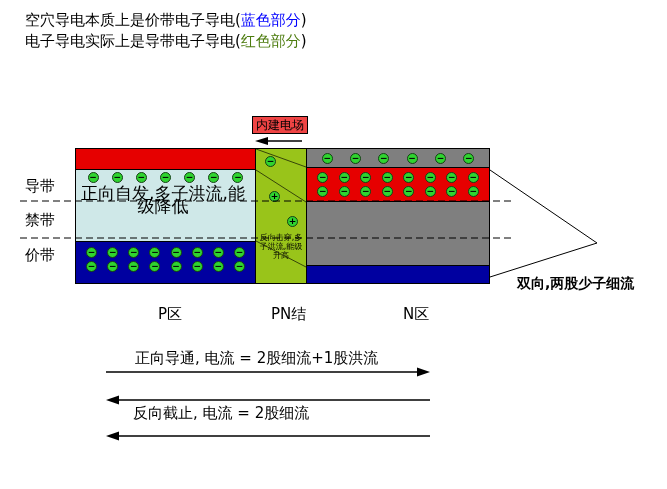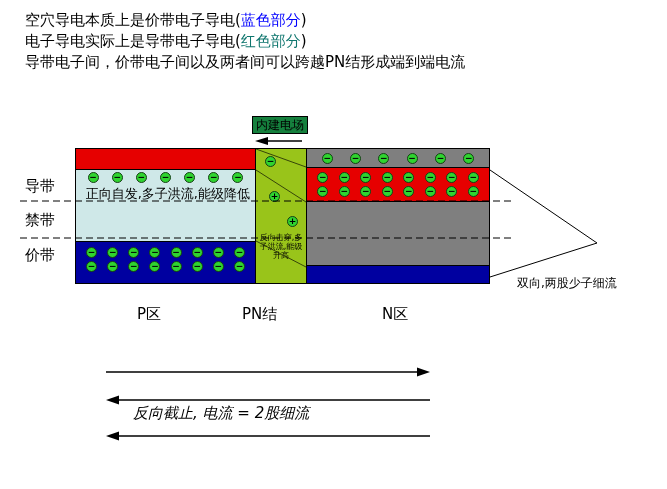--- a/index.html
+++ b/index.html
@@ -5,26 +5,26 @@
   * { box-sizing: border-box; }
   html,body { margin:0; padding:0; }
   body {
     width:667px; height:489px; background:#ffffff; overflow:hidden;
     font-family:"DejaVu Sans","Liberation Sans",sans-serif; color:#000;
   }
   .page { position:relative; width:667px; height:489px; }
 
   .intro { position:absolute; left:25px; top:10px; font-size:15px; line-height:21px; }
   .hl-blue { color:#0000ff; }
-  .hl-red { color:#0f766e;margin-top:20px; }
+  .hl-red { color:#4d7c0f;margin-top:20px; }
 
   .field-box {
     position:absolute; left:252px; top:116px;
     border:1px solid #000; font-size:12px; line-height:14px; padding:1px 3px;
-    background:#15803d;
+    background:#ef4444;
   }
 
   .diagram {
     position:absolute; left:75px; top:148px; width:415px; height:136px;
     display:flex; border:1px solid #000; background:#fff;
   }
   .p-region { width:179px; display:flex; flex-direction:column; }
   .p-red   { height:21px; background:#e60000; border-bottom:1px solid #000; }
   .p-cyan  { height:71px; background:#cfe8e8; }
   .p-blue  { flex:1; background:#0000a0; border-top:1px solid #000; padding-top:3px; }
@@ -54,49 +54,48 @@
   .erow { display:flex; justify-content:space-around; align-items:center; height:13px; margin:1px 5px; }
   .carrier {
     width:11px; height:11px; border-radius:50%;
     background:#2fd42f; border:1px solid #153f15;
     color:#000; font-size:9px; line-height:9px; font-weight:bold;
     display:flex; align-items:center; justify-content:center;
     flex:0 0 auto;
   }
 
   .p-caption {
-    font-size:13px; line-height:13px; text-align:right; padding-right:5px; margin-top:3px; color:#000;
+    font-size:17px; line-height:13px; text-align:center; padding-right:5px; margin-top:3px; color:#000;
   }
 
   .band-label { position:absolute; left:25px; font-size:15px; }
   .bl-cond { top:177px;text-align:right; } .bl-forb { top:211px;text-align:center; } .bl-val { top:246px;font-family:Liberation Serif, serif; }
 
-  .region-label { position:absolute; top:305px; font-size:15px; }
-  .rl-p { left:137px; } .rl-j { left:242px; } .rl-n { left:382px;text-align:right; }
-
-  .side-note { position:absolute; left:517px; top:275px; font-size:12px; }
+  .region-label { position:absolute; top:305px; font-size:15px;margin-left:21px; }
+  .rl-p { left:137px; } .rl-j { left:250px; } .rl-n { left:382px;text-align:right; }
+
+  .side-note { position:absolute; left:517px; top:275px; font-size:14px;font-weight:bold; }
 
   .flow-label { position:absolute; font-size:15px; white-space:nowrap; }
   .fl-1 { left:135px; top:349px; }
-  .fl-2 { left:133px; top:404px;font-style:italic; }
+  .fl-2 { left:133px; top:404px; }
   .fl-3 { left:110px; top:440px; }
 
   .overlay { position:absolute; left:0; top:0; width:667px; height:489px; pointer-events:none; }
   .overlay line { stroke:#000; }
   .overlay polygon { fill:#000; }
 </style>
 </head>
 <body>
 
 <div class="page">
 
   <div class="intro">
     <div><span>空穴导电本质上是价带电子导电(</span><span class="hl-blue">蓝色部分</span><span>)</span></div>
     <div><span>电子导电实际上是导带电子导电(</span><span class="hl-red">红色部分</span><span>)</span></div>
-    <div>导带电子间，价带电子间以及两者间可以跨越PN结形成端到端电流</div>
   </div>
 
   <div class="field-box">内建电场</div>
 
   <div class="diagram">
 
     <div class="p-region">
       <div class="p-red"></div>
       <div class="p-cyan">
         <div class="erow">
@@ -188,20 +187,21 @@
   <div class="band-label bl-cond">导带</div>
   <div class="band-label bl-forb">禁带</div>
   <div class="band-label bl-val">价带</div>
 
   <div class="region-label rl-p">P区</div>
   <div class="region-label rl-j">PN结</div>
   <div class="region-label rl-n">N区</div>
 
   <div class="side-note">双向,两股少子细流</div>
 
+  <div class="flow-label fl-1">正向导通, 电流 = 2股细流+1股洪流</div>
   <div class="flow-label fl-2">反向截止, 电流 = 2股细流</div>
 
   <svg class="overlay" width="667" height="489" viewBox="0 0 667 489">
 
     <line x1="302" y1="141" x2="262" y2="141" stroke-width="1.5"></line>
     <polygon points="255,141 268,137 268,145"></polygon>
 
     <line x1="20" y1="201" x2="512" y2="201" stroke-width="1" stroke-dasharray="7,4"></line>
     <line x1="20" y1="238" x2="512" y2="238" stroke-width="1" stroke-dasharray="7,4"></line>
 

